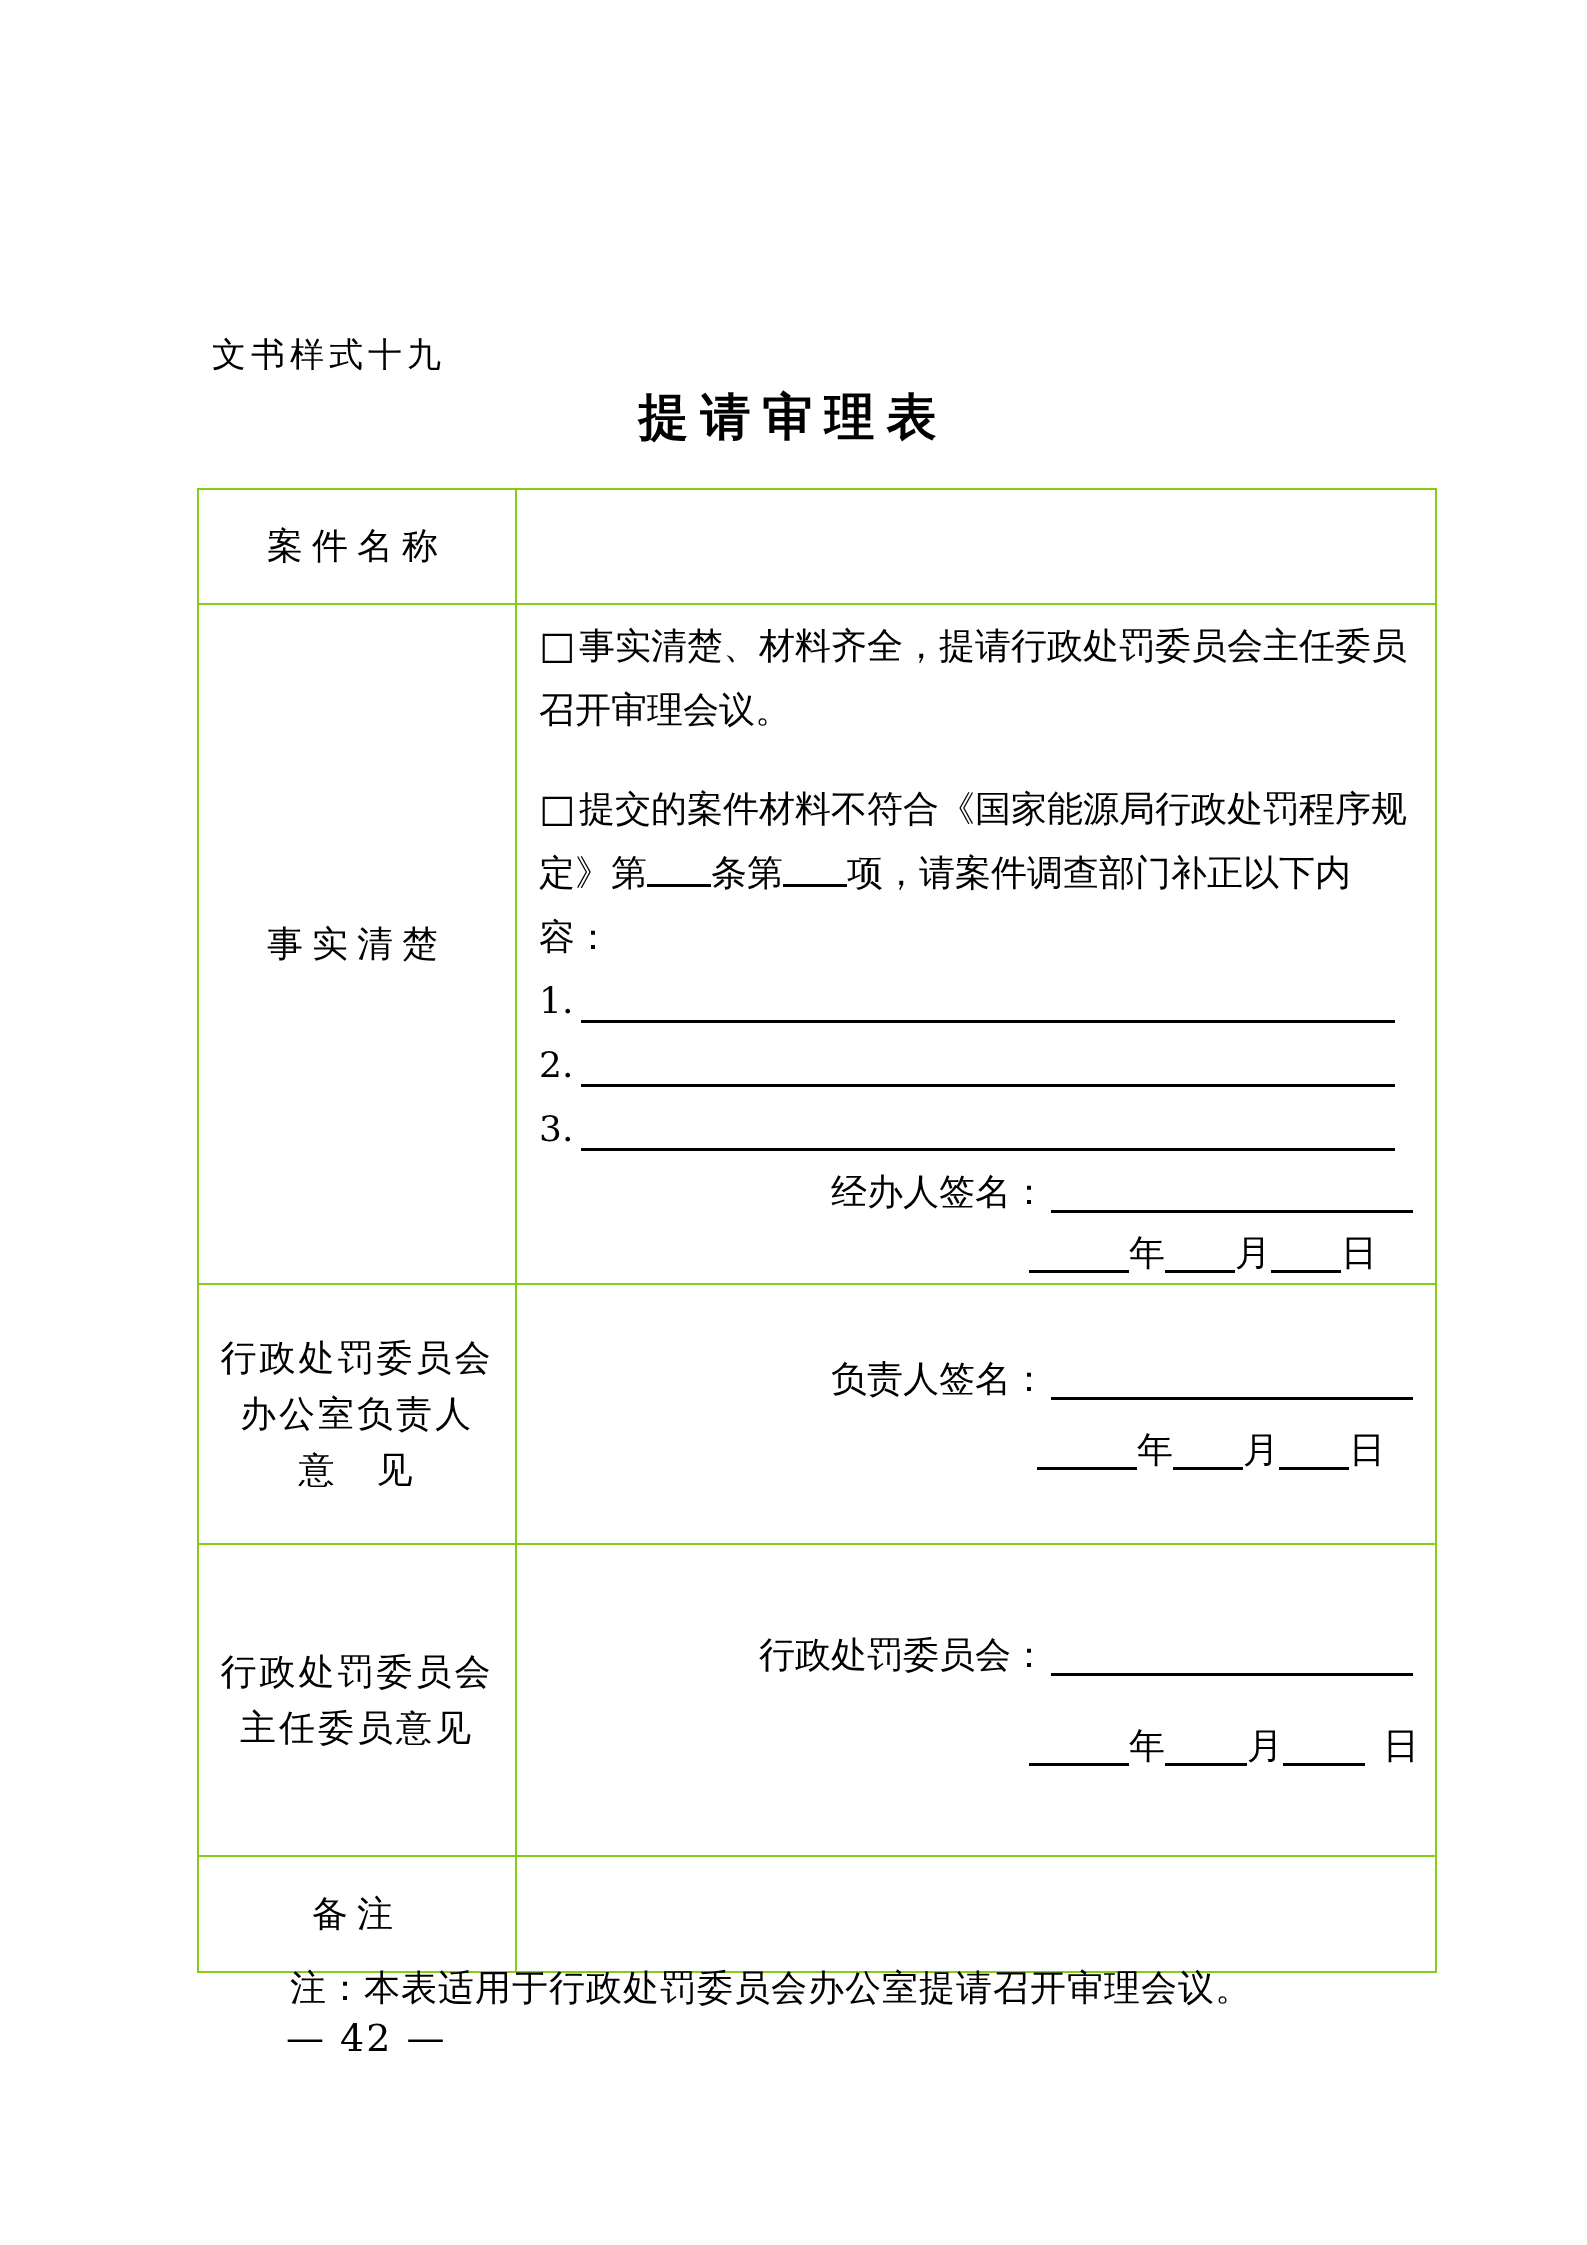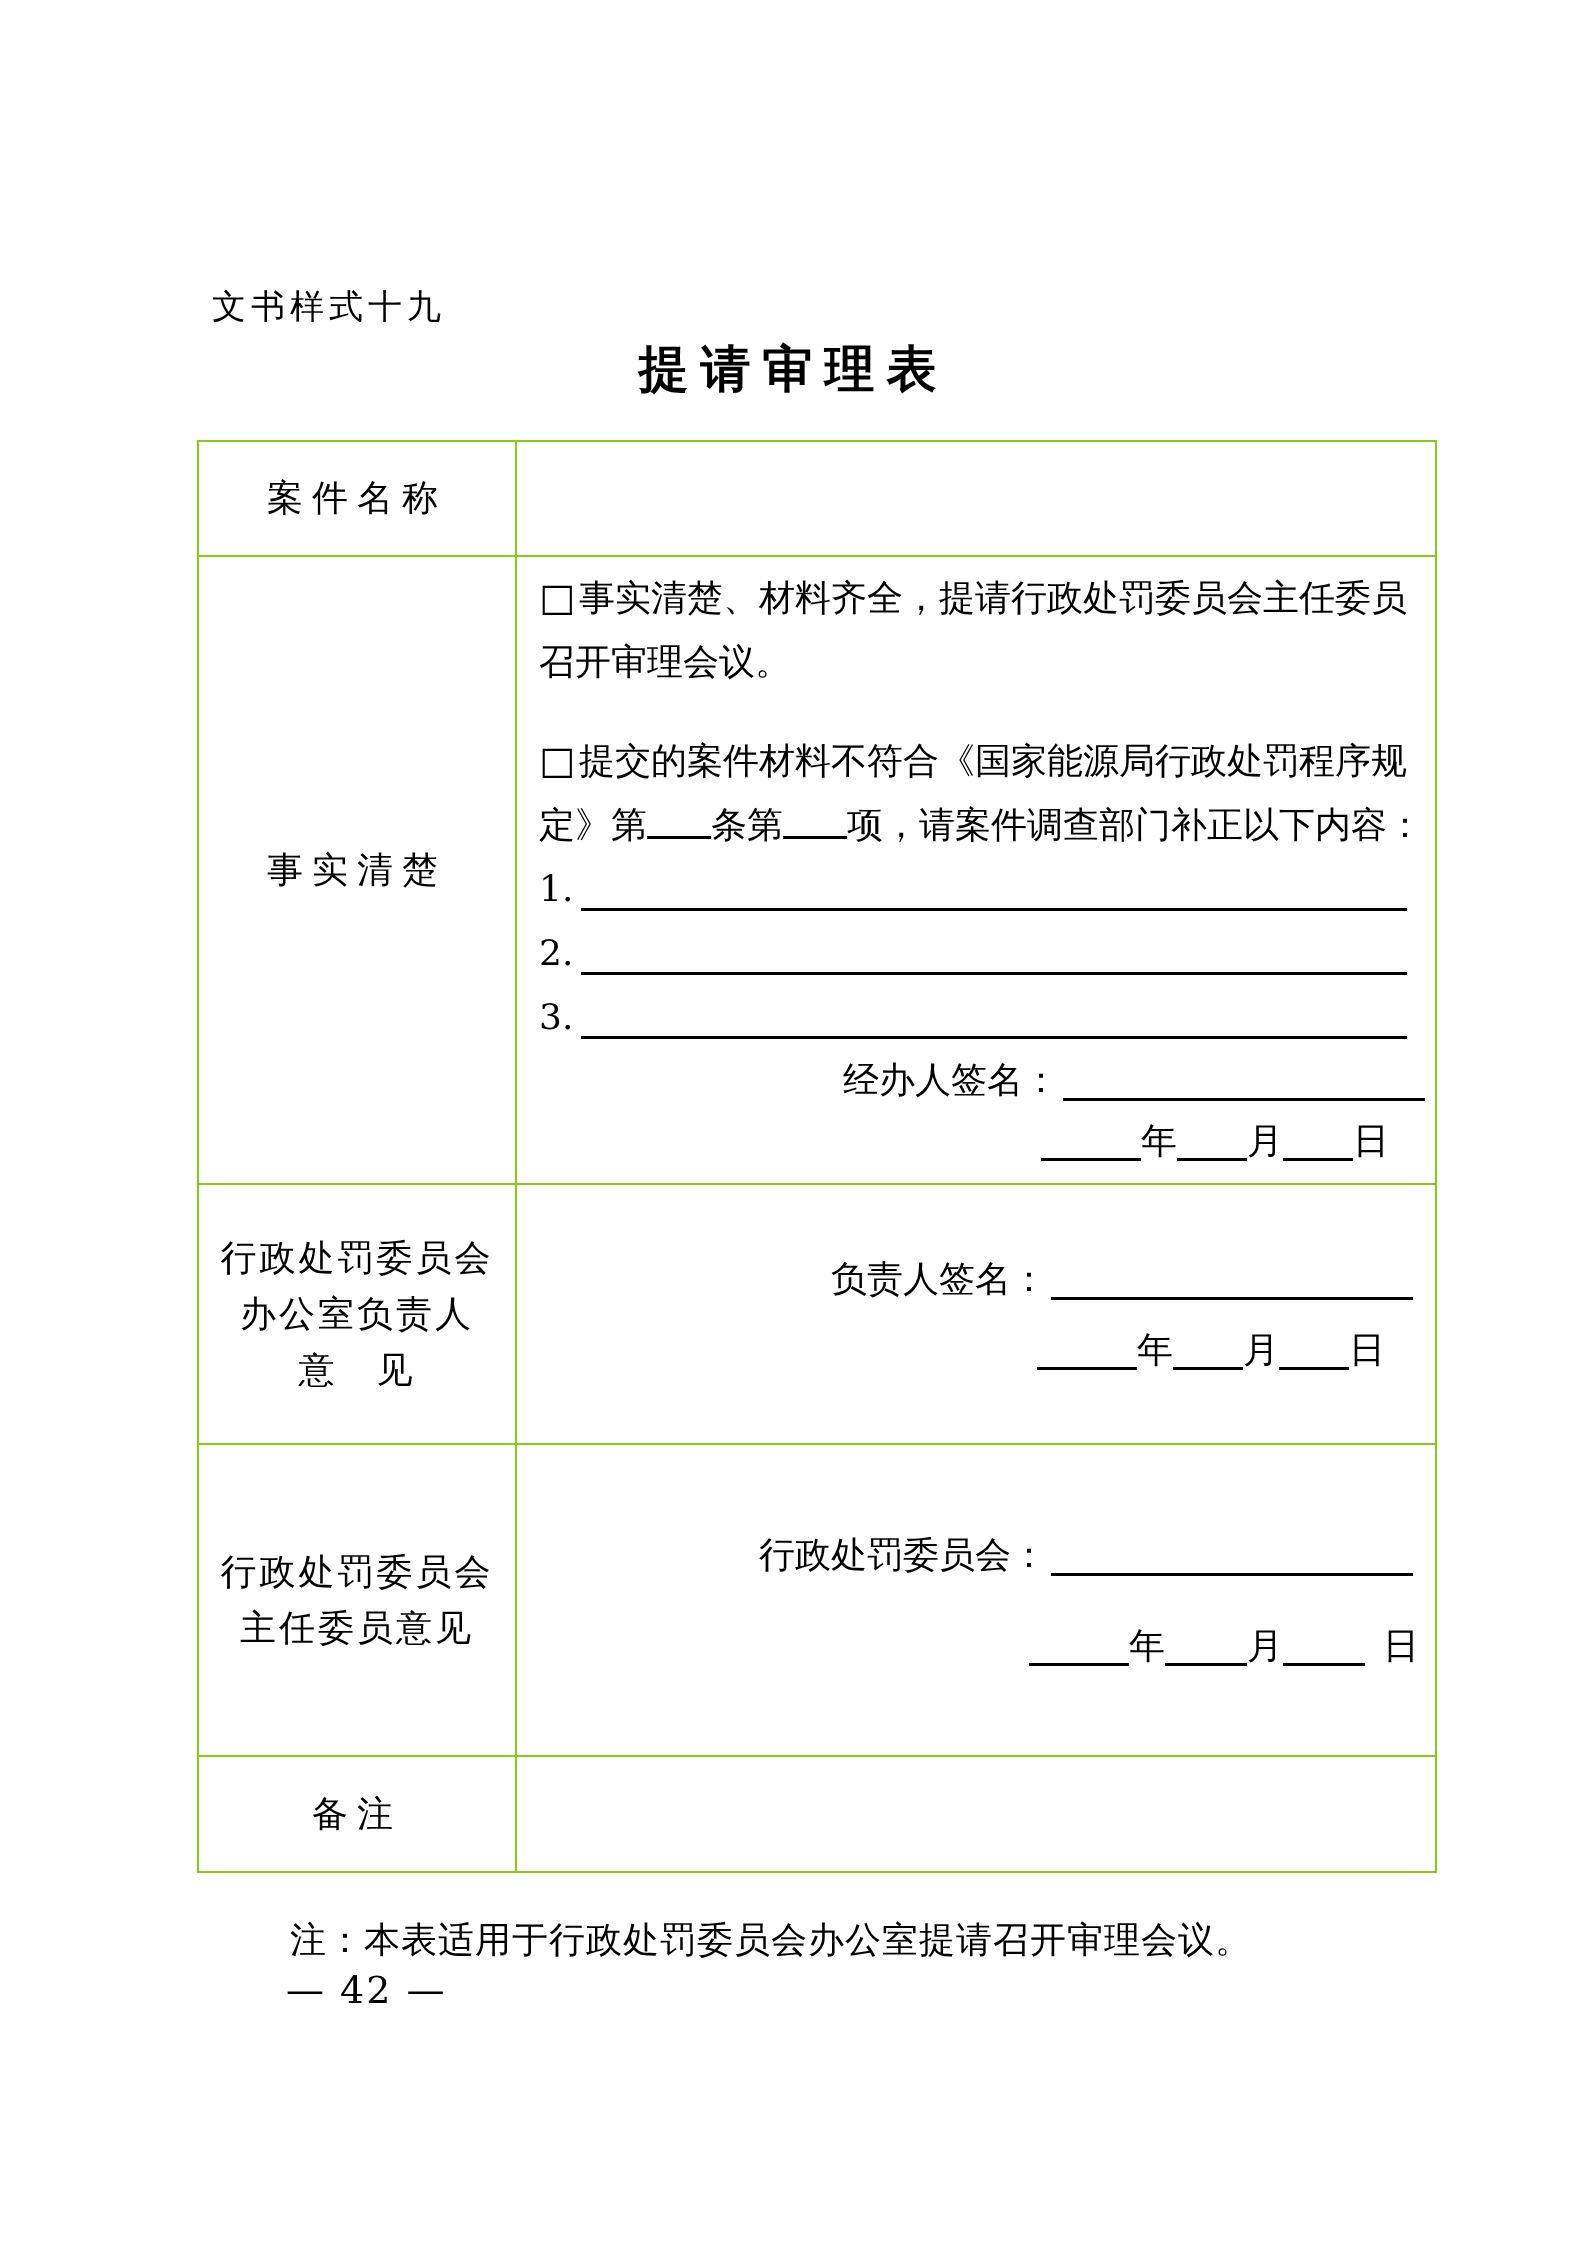--- a/index.html
+++ b/index.html
@@ -2,21 +2,21 @@
 <html><head>
 <meta charset="utf-8">
 <style>
   * { margin:0; padding:0; box-sizing:border-box; }
   html,body { background:#ffffff; }
   body {
     width:1587px; height:2245px; position:relative;
     font-family:"DejaVu Serif","Liberation Serif",serif;
     color:#000;
   }
-  .page { position:absolute; inset:0; }
+  .page { position:absolute; inset:0;margin-top:48px; }
 
   .doc-style {
     position:absolute; left:212px; top:284px;
     font-size:34px; letter-spacing:5px;
   }
   .title {
     position:absolute; left:0; top:336px; width:100%;
     text-align:center; font-size:50px; font-weight:bold;
     letter-spacing:12px; font-family:"DejaVu Serif","Liberation Serif",serif;
   }
@@ -32,21 +32,21 @@
     text-align:center; vertical-align:middle; letter-spacing:9px;
   }
   td.label-cell .lbl-line { line-height:56px; letter-spacing:3px; }
 
   tr.r1 { height:115px; }
   tr.r2 { height:628px; }
   tr.r3 { height:260px; }
   tr.r4 { height:312px; }
   tr.r5 { height:116px; }
 
-  td.content-cell { vertical-align:top; padding:8px 4px 0 22px; }
+  td.content-cell { vertical-align:top; padding:8px 16px 0 22px; }
 
   .para { line-height:64px; text-align:left; }
   .para.p2 { margin-top:34px; }
 
   .cb {
     font-family:"DejaVu Sans","Liberation Sans",sans-serif;
     font-size:38px; margin-right:4px;
   }
 
   .blank-sm {

